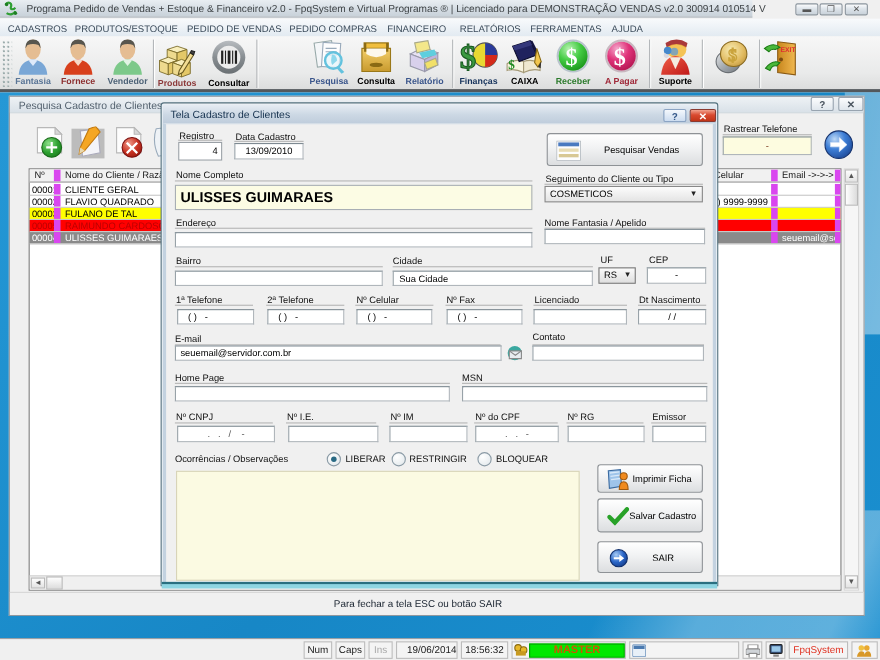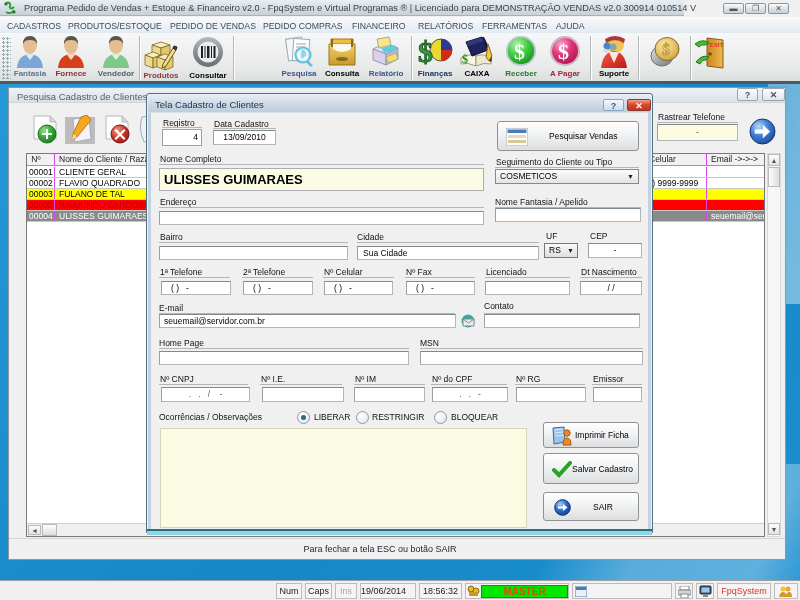--- a/index.html
+++ b/index.html
@@ -33,21 +33,21 @@
 .streak2{position:absolute;left:768px;top:-20px;width:42px;height:240px;background:linear-gradient(100deg,rgba(255,255,255,.34),rgba(255,255,255,.42))}
 
 #win{position:absolute;left:8px;top:3px;width:778px;height:473px;background:#f0f0f0;border:1px solid #8f979e;border-top:none}
 #win .wtitle{position:absolute;left:0;top:0;width:100%;height:16px;background:linear-gradient(#eef2f5,#d9e1e8);border-top:1px solid #8f979e;border-bottom:1px solid #cfd7de}
 #win .wtitle span{position:absolute;left:8px;top:3px;color:#53616e;font-size:9.5px}
 .qbtn{position:absolute;top:0px;height:13px;border:1px solid #98a4b0;border-radius:2px;background:linear-gradient(#fcfdfe,#dfe6ec)}
 .qbtn i{position:absolute;width:100%;text-align:center;font-style:normal;font-size:9px;color:#4a5560;top:0px;line-height:13px;font-weight:bold}
 
 #grid{position:absolute;left:17px;top:66px;width:739px;height:384px;background:#fff;border:1px solid #7a7a7a}
 .grow{position:absolute;left:0;width:100%;height:11px;font-size:8.5px;line-height:11px;white-space:nowrap;overflow:hidden}
-.gcell{position:absolute;top:0;height:100%;border-right:1px solid #d946ef;padding:0 2px;overflow:hidden}
+.gcell{position:absolute;top:0;height:100%;border-right:6px solid #d946ef;padding:0 2px;overflow:hidden}
 
 .sb{position:absolute;background:#f0f0f0}
 .sbtn{position:absolute;background:linear-gradient(#fdfdfd,#e3e3e3);border:1px solid #b9b9b9;color:#555;text-align:center}
 
 #win .bpanel{position:absolute;left:0;bottom:0;width:100%;height:21px;background:#f0f0f0;border-top:1px solid #d5d5d5;text-align:center}
 #win .bpanel span{font-size:9px;line-height:20px;color:#1a2430}
 
 #dlg{position:absolute;left:146px;top:9px;width:507px;height:440px;background:#f0f0f0;
  border:1px solid #52707e;border-radius:3px 3px 0 0;
  box-shadow:inset 0 0 0 1px #e8f0f8}
@@ -594,21 +594,21 @@
           </svg>
         <span style="left:49px;top:9px">SAIR</span>
       </div>
       <div class="dbottom"></div>
     </div>
   </div>
   <div id="statusbar">
     <div class="spanel" style="left:276px;width:26px;text-align:center">Num</div>
     <div class="spanel" style="left:305px;width:27px;text-align:center">Caps</div>
     <div class="spanel" style="left:335px;width:22px;text-align:center;color:#a8a8a8">Ins</div>
-    <div class="spanel" style="left:360px;width:56px;text-align:left">19/06/2014</div>
+    <div class="spanel" style="left:360px;width:56px;text-align:right">19/06/2014</div>
     <div class="spanel" style="left:419px;width:43px;text-align:center">18:56:32</div>
     <div class="spanel" style="left:465px;width:104px">
       <svg class="abs" style="left:1px;top:1px" width="13" height="12" viewBox="0 0 13 12">
           <circle cx="4" cy="4" r="3" fill="#e8b82a" stroke="#8a6a10"></circle>
           <circle cx="9" cy="6" r="3" fill="#e8b82a" stroke="#8a6a10"></circle>
           <rect x="2" y="7" width="9" height="4" fill="#c89a20"></rect>
         </svg>
       <div class="abs" style="left:15px;top:1px;width:87px;height:13px;background:#00e800;border:1px solid #00a000;text-align:center;font-weight:bold;color:#cc5500;font-size:10px;line-height:12px">MASTER</div>
     </div>
     <div class="spanel" style="left:572px;width:100px">

